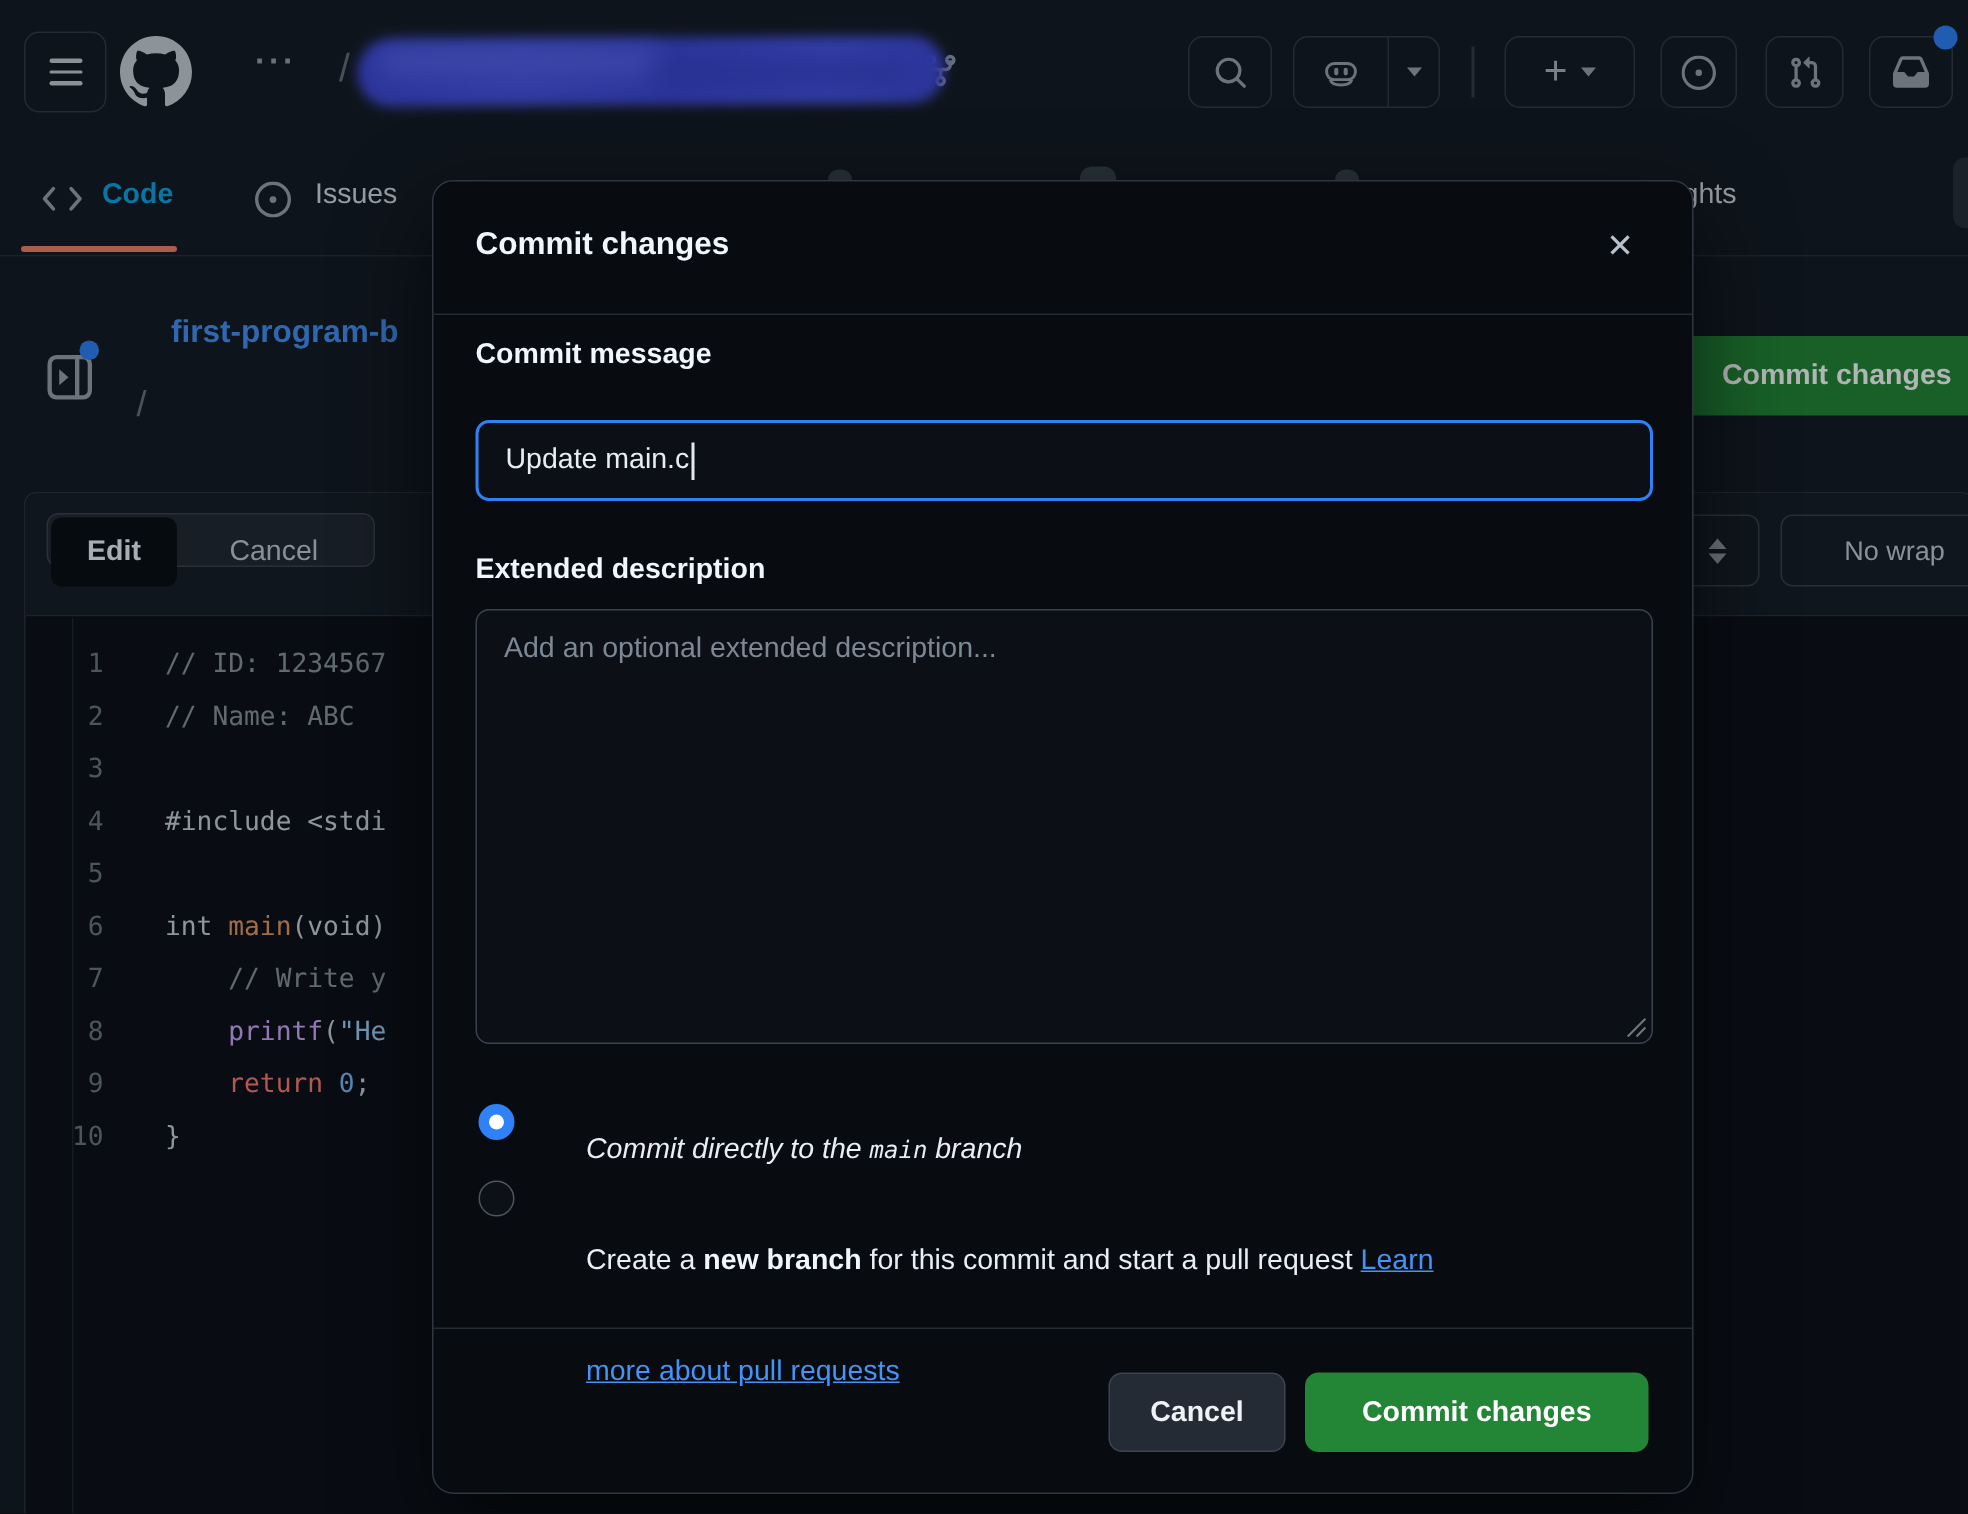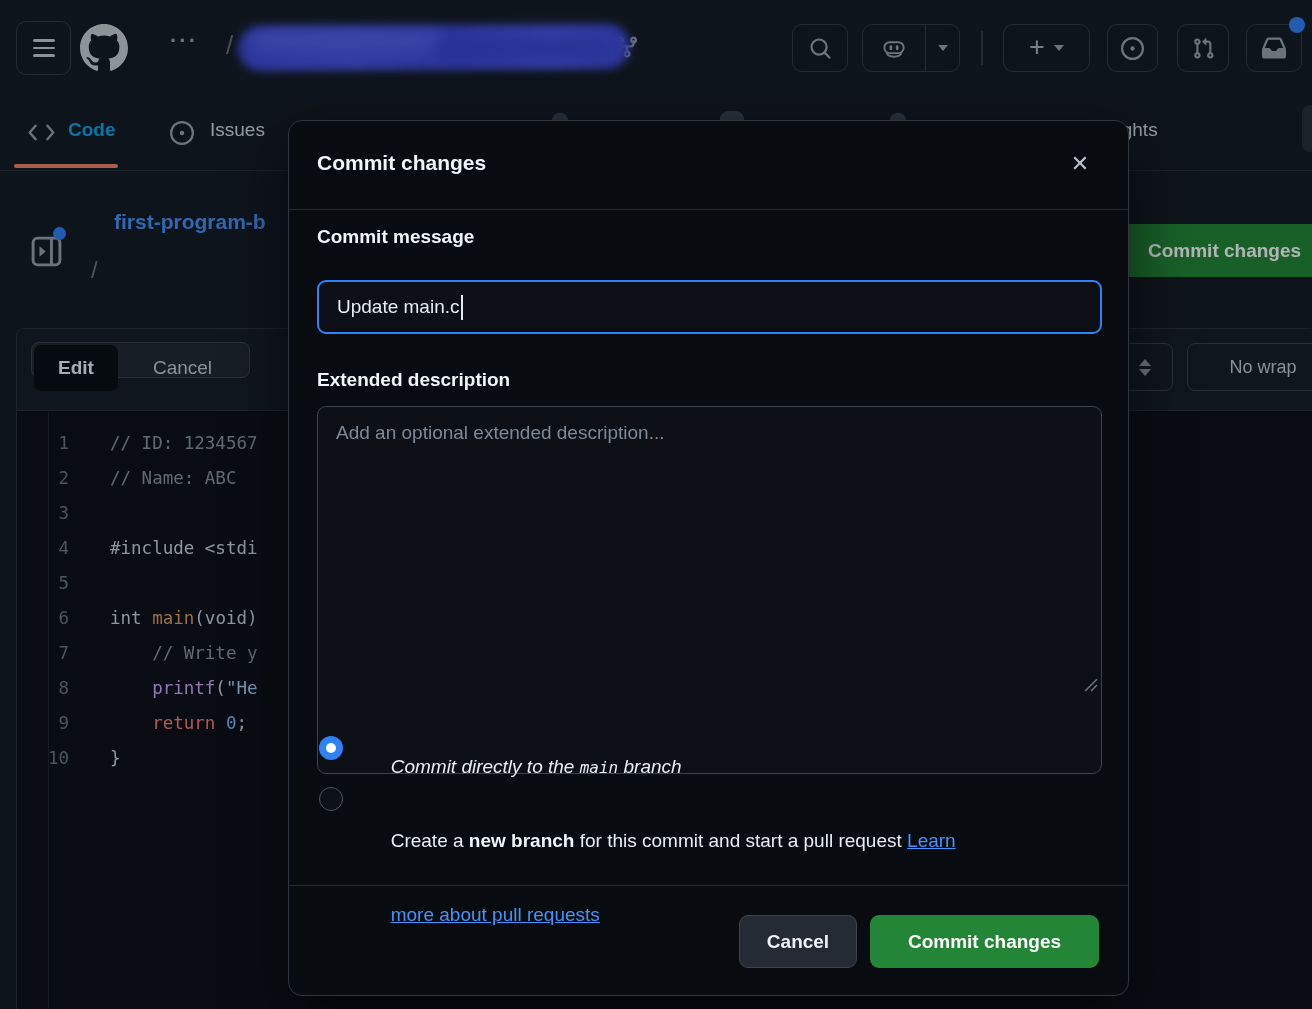--- a/index.html
+++ b/index.html
@@ -80,21 +80,21 @@
          border:1px solid #2f3640;border-radius:14px;box-shadow:0 24px 60px rgba(0,0,0,.6);}
   .modal-title{position:absolute;left:28px;top:30px;font-size:21px;font-weight:700;color:#f0f6fc;}
   .modal-close{position:absolute;left:774px;top:26px;width:34px;height:34px;background:transparent;border:none;
                color:#b9c2cc;font-size:22px;font-weight:300;cursor:pointer;display:flex;align-items:center;justify-content:center;font-family:inherit;}
   .modal-hdiv{position:absolute;left:0;top:88px;width:100%;height:1px;background:#242b33;}
   .m-label{position:absolute;left:28px;font-size:19px;font-weight:700;color:#f0f6fc;}
   .commit-input{position:absolute;left:28px;top:159px;width:785px;height:54px;background:#0c1016;
                 border:2px solid var(--accent,#2f81f7);border-radius:9px;display:flex;align-items:center;
                 padding-left:18px;font-size:19px;color:#e6edf3;cursor:text;}
   .input-caret{display:inline-block;width:2px;height:25px;background:#e2e9f0;margin-left:1px;}
-  .desc-area{position:absolute;left:28px;top:285px;width:785px;height:368px;background:#0c1016;
+  .desc-area{position:absolute;left:28px;top:285px;width:785px;height:290px;background:#0c1016;
              border:1px solid #3b424c;border-radius:9px;resize:none;padding:15px 18px;font-size:19px;
              color:#e6edf3;font-family:"Liberation Sans",sans-serif;outline:none;}
   .desc-area::placeholder{color:#7d8896;}
   .resize-handle{position:absolute;left:794px;top:556px;pointer-events:none;}
   .radio{position:absolute;left:30px;width:24px;height:24px;border-radius:50%;cursor:pointer;}
   .radio.selected{background:var(--accent,#2f81f7);}
   .radio.selected::after{content:"";position:absolute;left:7px;top:7px;width:10px;height:10px;border-radius:50%;background:#fff;}
   .radio.unselected{border:1.5px solid #4d565f;background:#0d1117;}
   .radio-label{position:absolute;left:70px;font-size:19px;color:#e9eef4;white-space:pre-wrap;cursor:pointer;}
   .branch-mono{font-family:"DejaVu Sans Mono",monospace;font-size:16px;color:#e6edf3;}

